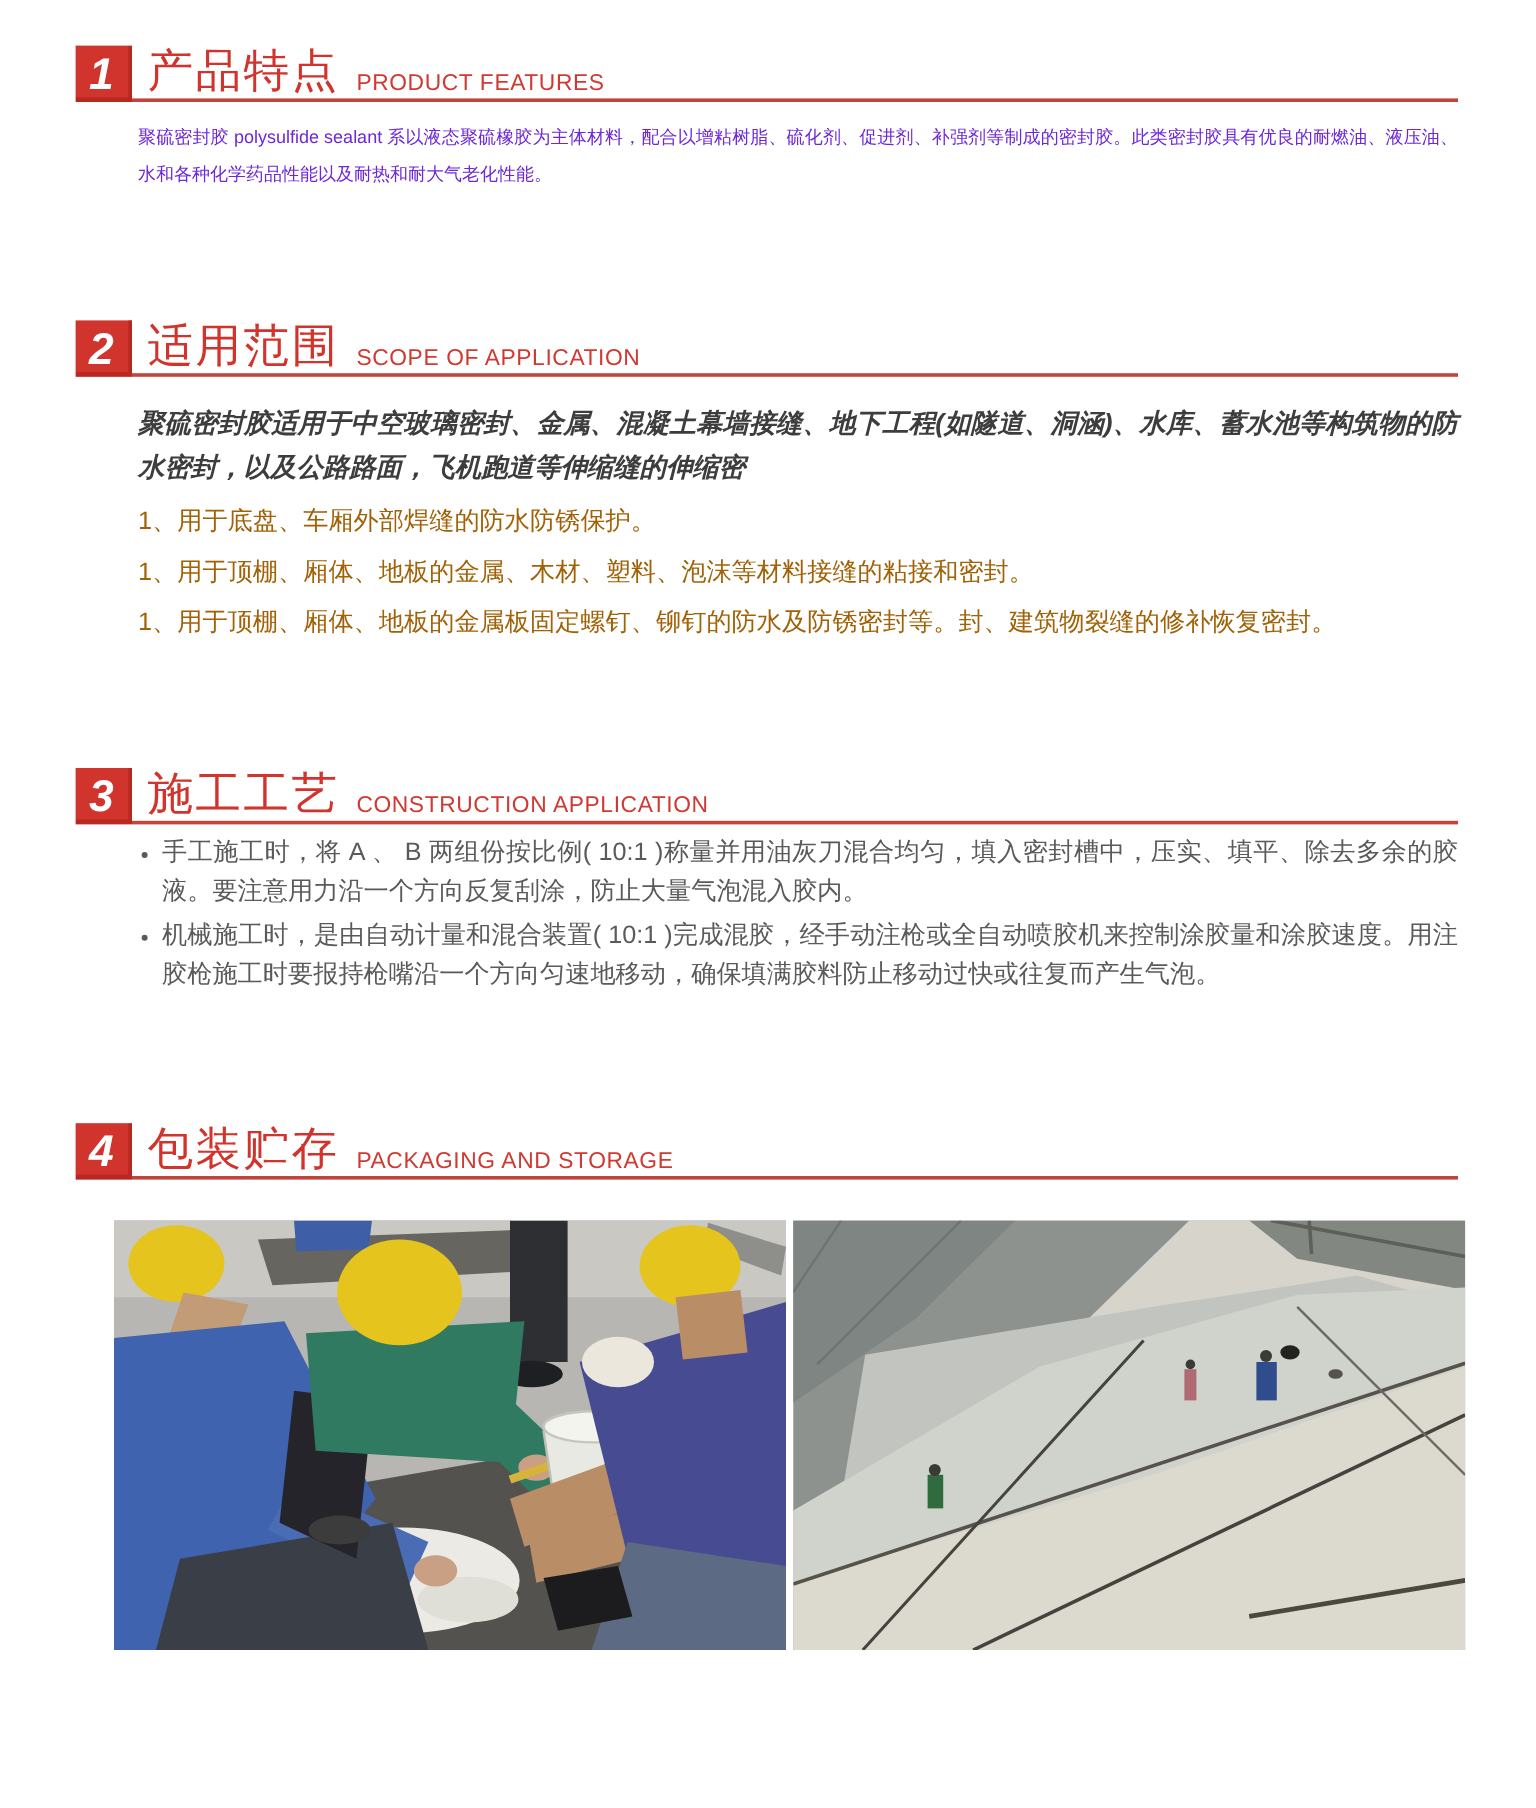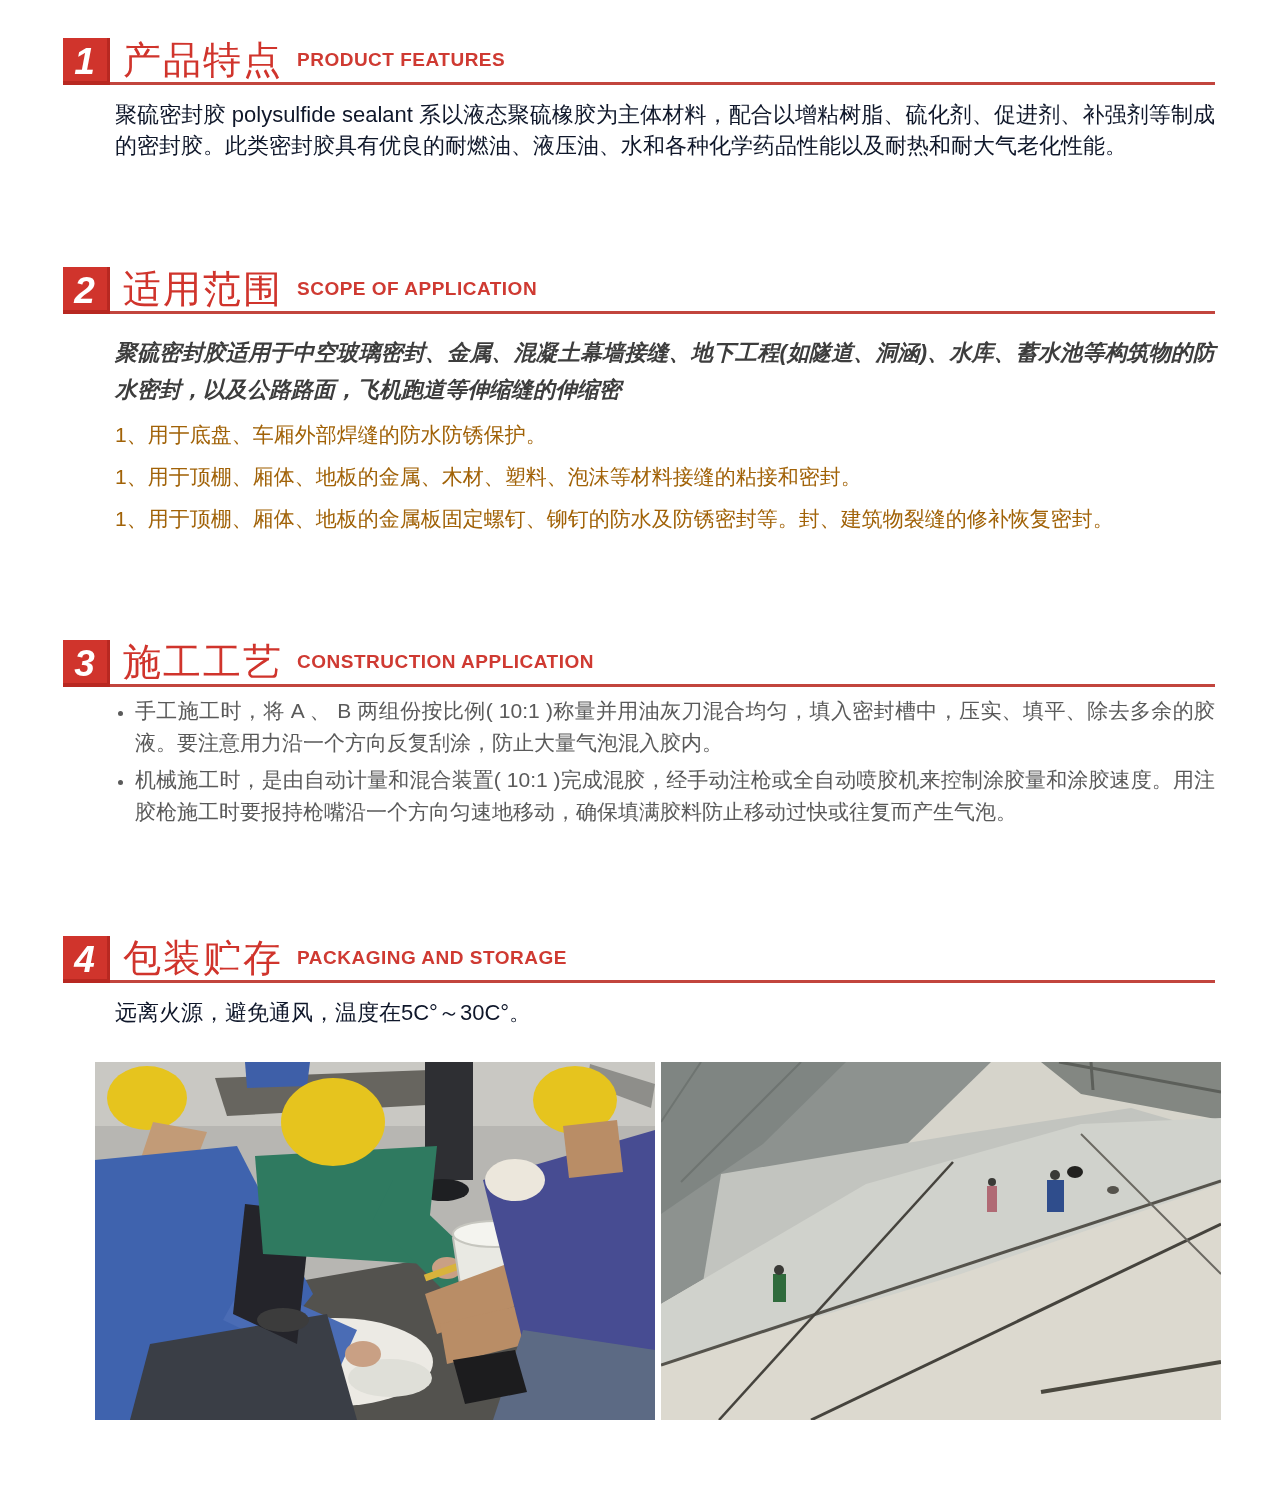--- a/index.html
+++ b/index.html
@@ -31,26 +31,26 @@
     border-bottom:3px solid #c2453d;
     padding:0 0 1px 13px;
   }
   .title-zh {
     color:#d0342c;
     font-size:38px; font-weight:normal; line-height:1.05;
     letter-spacing:2px;
   }
   .title-en {
     color:#cf3a32;
-    font-size:19px; font-weight:bold;
-    line-height:1.1; padding-bottom:10px; letter-spacing:0.5px;
+    font-size:19px; font-weight:normal;
+    line-height:1.1; padding-bottom:0; letter-spacing:0.5px;
   }
   .sec-body { margin-left:52px; }
   p.body-text {
-    font-size:22px; line-height:31px; color:#0f172a;
+    font-size:15px; line-height:31px; color:#6d28d9;
     margin:14px 0 0 0; text-align:justify;
   }
   p.lead {
     font-size:22px; line-height:37px; color:#3d3d3d; font-weight:bold;
     margin:20px 0 0 0; text-align:justify;font-style:italic;
   }
   ol.plain { list-style:none; margin:8px 0 0 0; padding:0; }
   ol.plain li {
     font-size:21px; line-height:30px; color:#a16207; margin-top:12px;
   }
@@ -125,23 +125,20 @@
     </div>
   </div>
 
   <div class="section sec-4">
     <div class="sec-header">
       <div class="num-badge">4</div>
       <div class="header-main">
         <span class="title-zh">包装贮存</span>
         <span class="title-en">PACKAGING AND STORAGE</span>
       </div>
-    </div>
-    <div class="sec-body">
-      <p class="body-text">远离火源，避免通风，温度在5C°～30C°。</p>
     </div>
   </div>
 
   <div class="photos">
 
     <div class="photo">
       <svg viewBox="0 0 560 358" preserveAspectRatio="none">
         <rect width="560" height="358" fill="#b7b6b2"></rect>
         <rect width="560" height="64" fill="#c9c8c3"></rect>
         <polygon points="120,16 335,8 350,42 132,54" fill="#67655f"></polygon>

